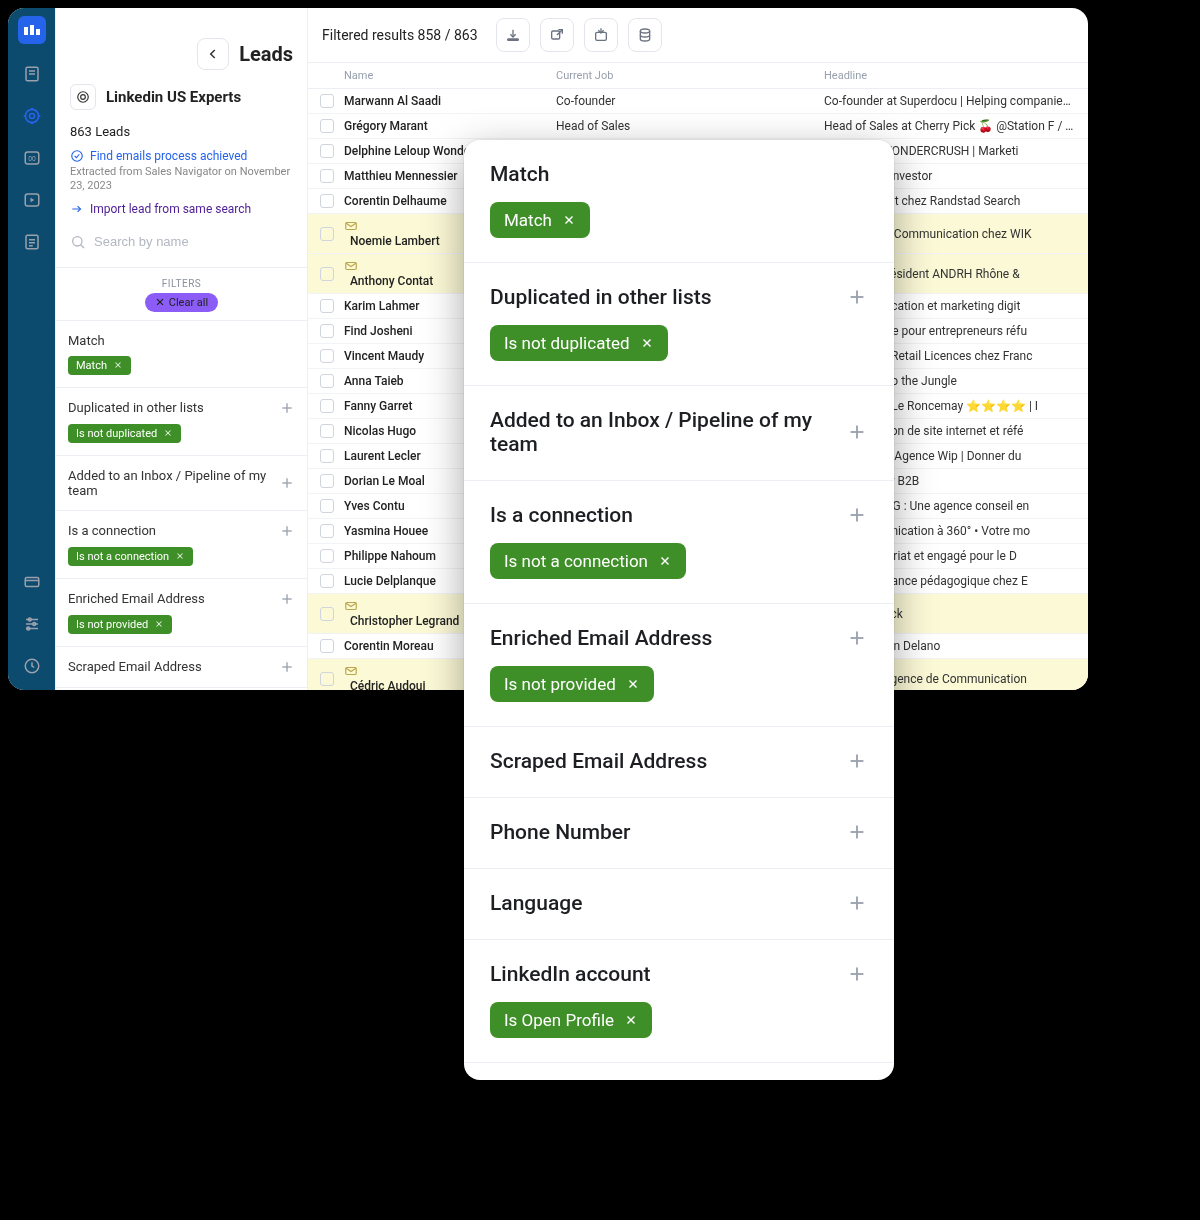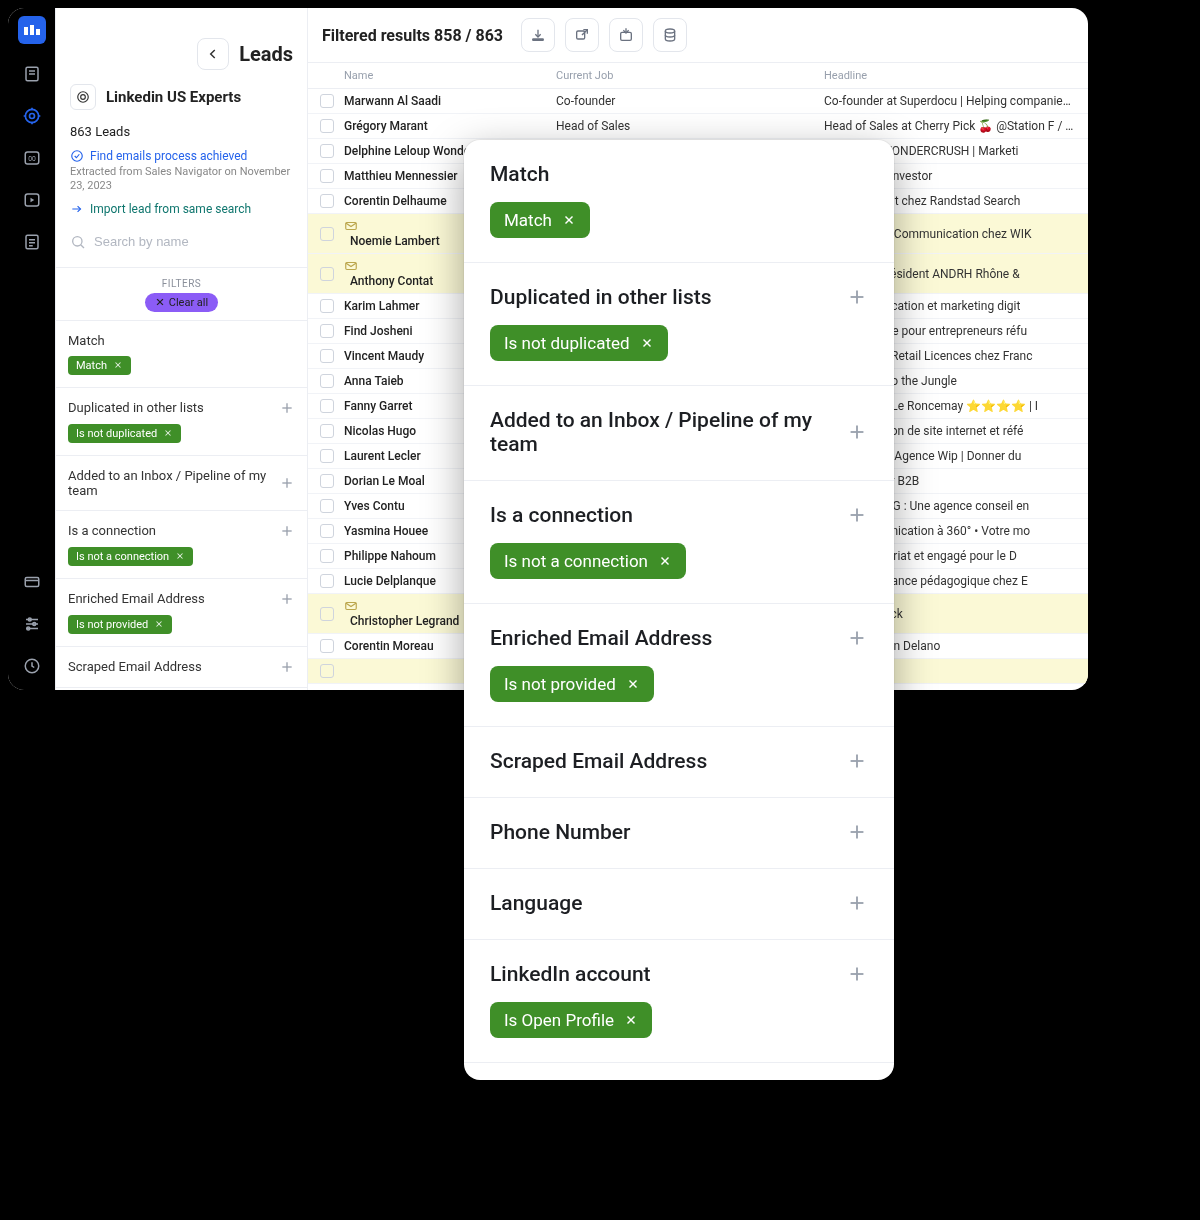--- a/index.html
+++ b/index.html
@@ -17,21 +17,21 @@
     width: 1080px; height: 682px;
     background: #fff;
     border-radius: 16px;
     display: flex;
     box-shadow: 0 0 0 1px rgba(0,0,0,0.05);
     overflow: hidden;
   }
   
   .icon-rail {
     width: 48px;
-    background: #000000;
+    background: #0c4a6e;
     border-right: 1px solid #eceef3;
     display: flex;
     flex-direction: column;
     align-items: center;
     padding-top: 8px;
     gap: 18px;
   }
   .rail-logo {
     width: 28px; height: 28px;
     background: #2563eb;
@@ -73,21 +73,21 @@
     width:26px;height:26px;border:1px solid #e3e6ec;border-radius:6px;
     display:flex;align-items:center;justify-content:center;font-size:14px;
   }
   .lp-sub-text{font-size:15px;font-weight:700;color:#222;}
   .lp-count{padding:6px 14px 10px;font-size:13px;font-weight:400;color:#222;}
   .lp-status{
     padding:0 14px;font-size:12px;color:#2563eb;display:flex;align-items:center;gap:6px;
   }
   .lp-status-sub{padding:2px 14px 8px;font-size:11px;color:#888;line-height:1.3;}
   .lp-import{
-    padding:0 14px 12px;font-size:12px;color:#0f766e;display:flex;align-items:center;gap:6px;cursor:pointer;
+    padding:0 14px 12px;font-size:12px;color:#4c1d95;display:flex;align-items:center;gap:6px;cursor:pointer;
   }
   .lp-search{
     margin:0 10px 10px;display:flex;align-items:center;gap:8px;
     border-bottom:1px solid transparent;padding:6px 4px;color:#9aa1ad;
   }
   .lp-search input{border:none;outline:none;font-size:13px;flex:1;color:#333;}
   .lp-search input::placeholder{color:#b2b7c1;}
   .filters-head{
     display:flex;align-items:center;justify-content:space-between;
     padding:4px 10px 8px;border-top:1px solid #eceef3;border-bottom:1px solid #eceef3;flex-direction:column;
@@ -111,21 +111,21 @@
     background:#3f8f28;color:#fff;font-size:11px;
     padding:3px 8px;border-radius:4px;margin-top:8px;
   }
   .chip-sm .x{opacity:.85;cursor:pointer;}
   
   .main-area{flex:1;display:flex;flex-direction:column;min-width:0;}
   .toolbar{
     display:flex;align-items:center;gap:10px;
     padding:10px 14px;border-bottom:1px solid #eceef3;
   }
-  .tb-title{font-size:16px;font-weight:700;color:#222;margin-right:8px;text-align:center;}
+  .tb-title{font-size:14px;font-weight:400;color:#222;margin-right:8px;text-align:center;}
   .tb-icon{
     width:34px;height:34px;border:1px solid #e3e6ec;border-radius:8px;
     display:flex;align-items:center;justify-content:center;color:#6b7280;cursor:pointer;
   }
   .table-head{
     display:flex;padding:6px 12px;color:#98a0ad;font-size:11px;
     border-bottom:1px solid #eceef3;
   }
   .th-check{width:24px;}
   .th-name{width:212px;}
@@ -569,20 +569,24 @@
     <span class="headline">Web Full-Stack</span>
         </div>
         <div class="row">
     <span class="cb"></span>
     <span class="name">Corentin Moreau</span>
     <span class="job"></span>
     <span class="headline">Rang - Maison Delano</span>
         </div>
         <div class="row hl">
     <span class="cb"></span>
+    <span class="name"><span class="envelope"><svg width="14" height="14" viewBox="0 0 24 24" fill="none" stroke="#bba64b" stroke-width="2">
+                <rect x="3" y="6" width="18" height="12" rx="2"></rect>
+                <polyline points="3,7 12,13 21,7"></polyline>
+              </svg></span>Cédric Audoui</span>
     <span class="job"></span>
     <span class="headline">COM 360 | Agence de Communication</span>
         </div>
       </div>
   </div>
 </div>
 
 <div class="popover">
   <div class="pv-scroll" id="pv-scroll">
       <div class="pv-section"><div class="pv-head">

